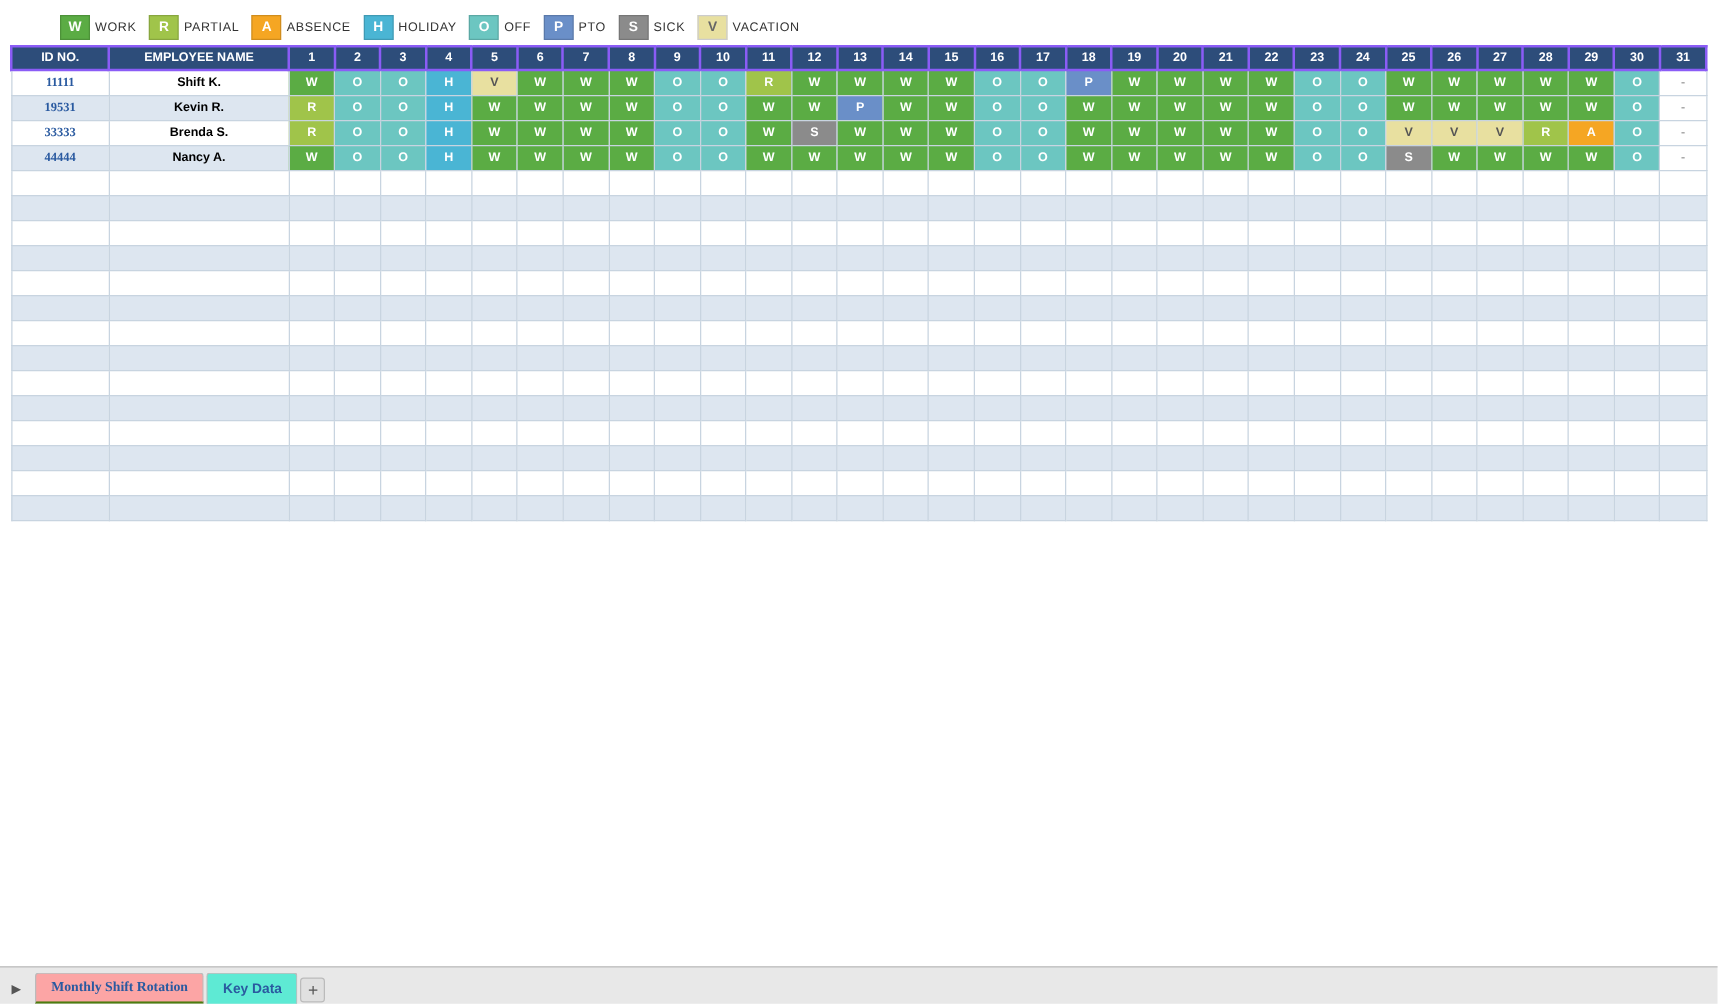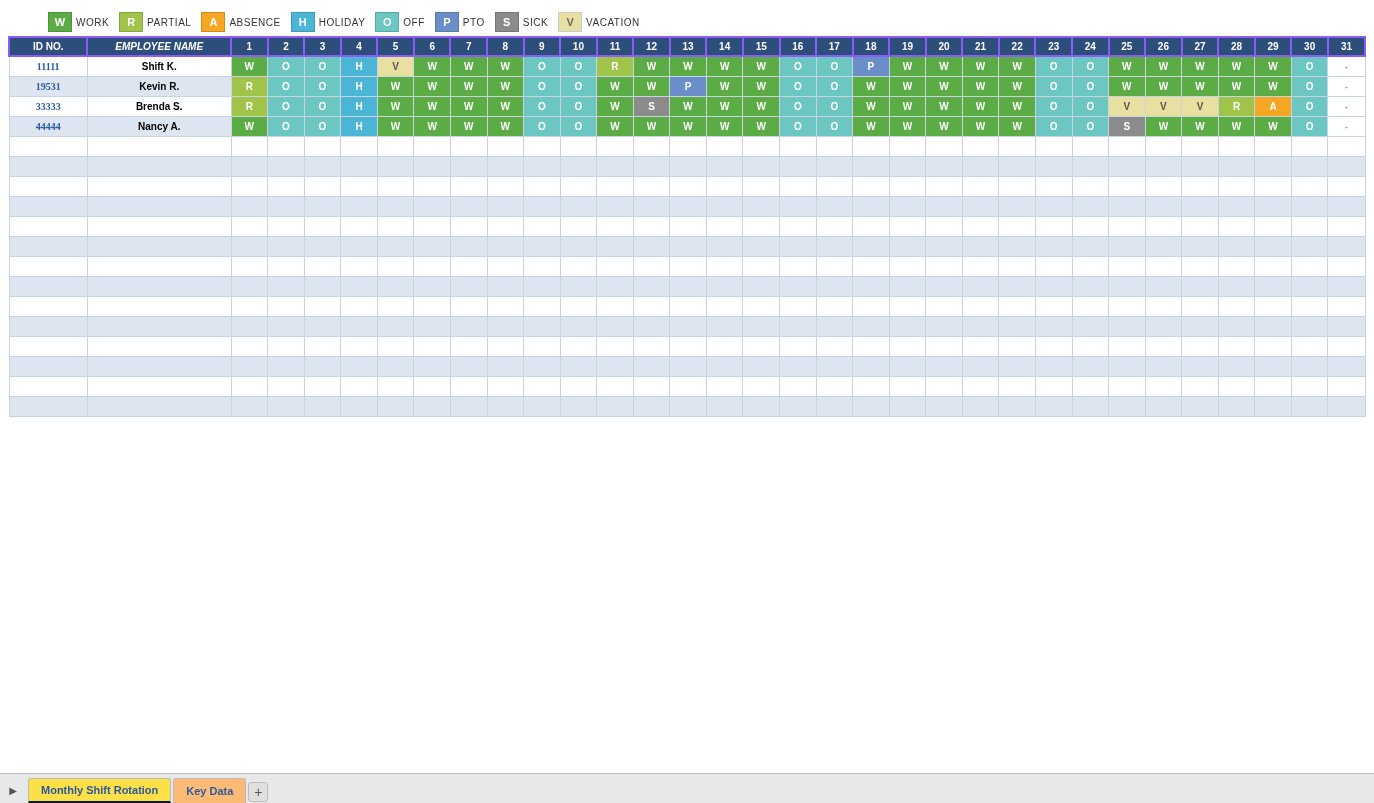--- a/index.html
+++ b/index.html
@@ -110,21 +110,21 @@
       color: #fff;
       text-align: center;
       font-size: 10px;
       font-weight: bold;
       padding: 3px 1px;
       border: 2px solid #8b5cf6;
       text-transform: uppercase;
     }
 
     .schedule-table th.col-id { width: 60px; }
-    .schedule-table th.col-name { width: 110px; font-style: italic; }
+    .schedule-table th.col-name { width: 110px; }
     .schedule-table th.col-day { width: 28px; }
 
     .schedule-table td {
       text-align: center;
       font-size: 10px;
       font-weight: bold;
       padding: 2px 1px;
       border: 1px solid #c8d4e0;
       height: 20px;
     }
@@ -183,34 +183,35 @@
       color: #555;
       font-size: 10px;
       cursor: pointer;
       margin-right: 4px;
     }
 
     .tab {
       padding: 2px 12px;
       border: 1px solid #bbb;
       border-bottom: none;
-      background: #fdba74;
+      background: #5eead4;
       font-size: 11px;
       cursor: pointer;
       display: flex;
       align-items: center;
       border-radius: 3px 3px 0 0;
       color: #2a5aa0;
       font-weight: bold;
     }
 
     .tab.active {
-      background: #fde047;
-      border-bottom: 2px solid #0f172a;
+      background: #fca5a5;
+      border-bottom: 2px solid #4d7c0f;
       z-index: 1;
+      font-family: Liberation Serif, serif;
     }
 
     .tab-add {
       width: 20px;
       height: 20px;
       display: flex;
       align-items: center;
       justify-content: center;
       background: #e0e0e0;
       border: 1px solid #bbb;

